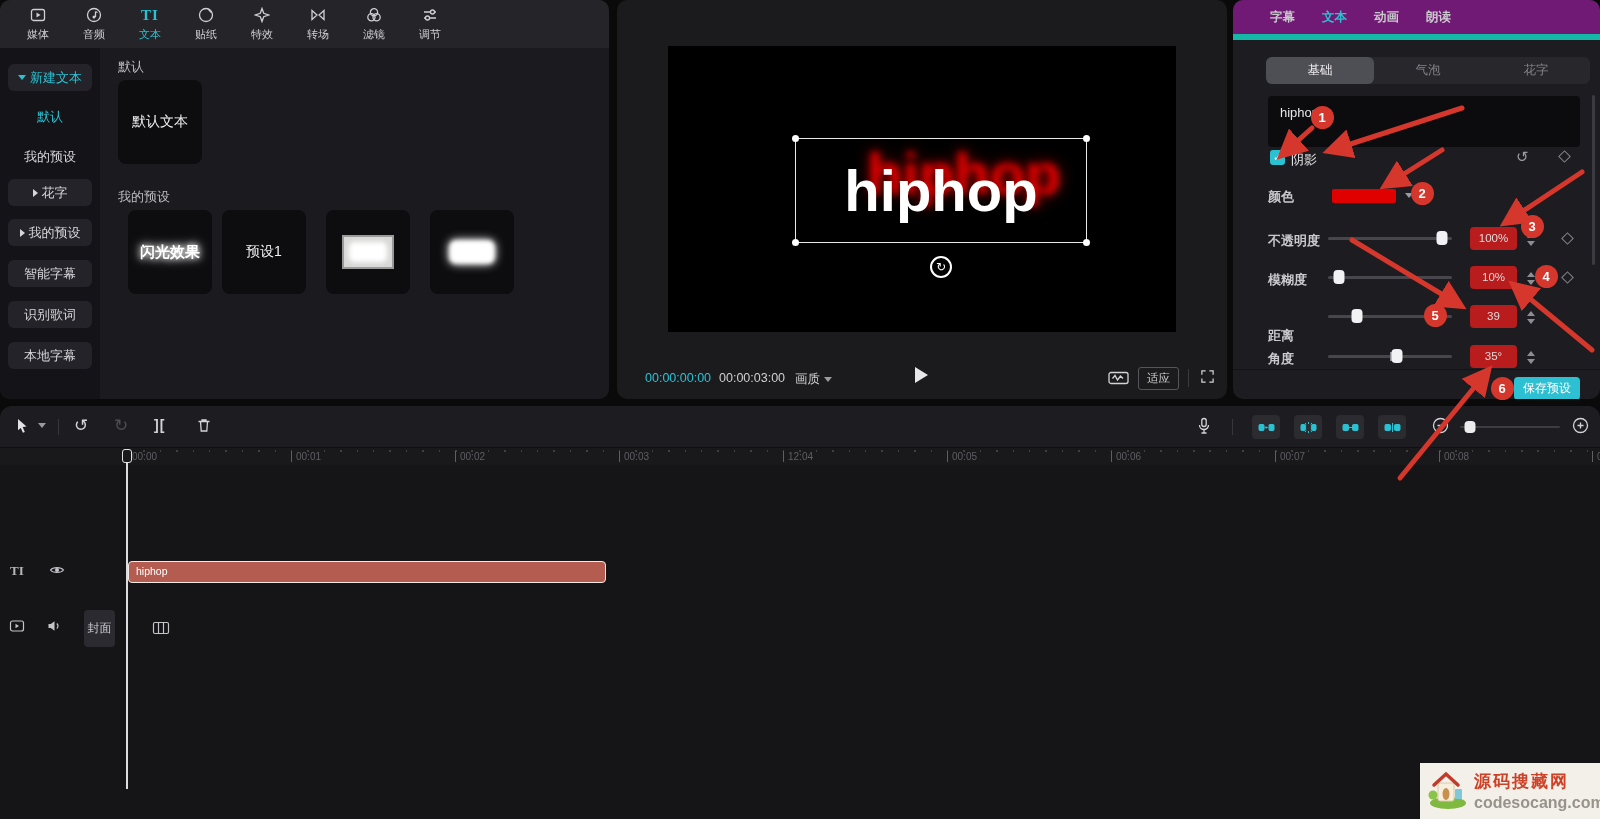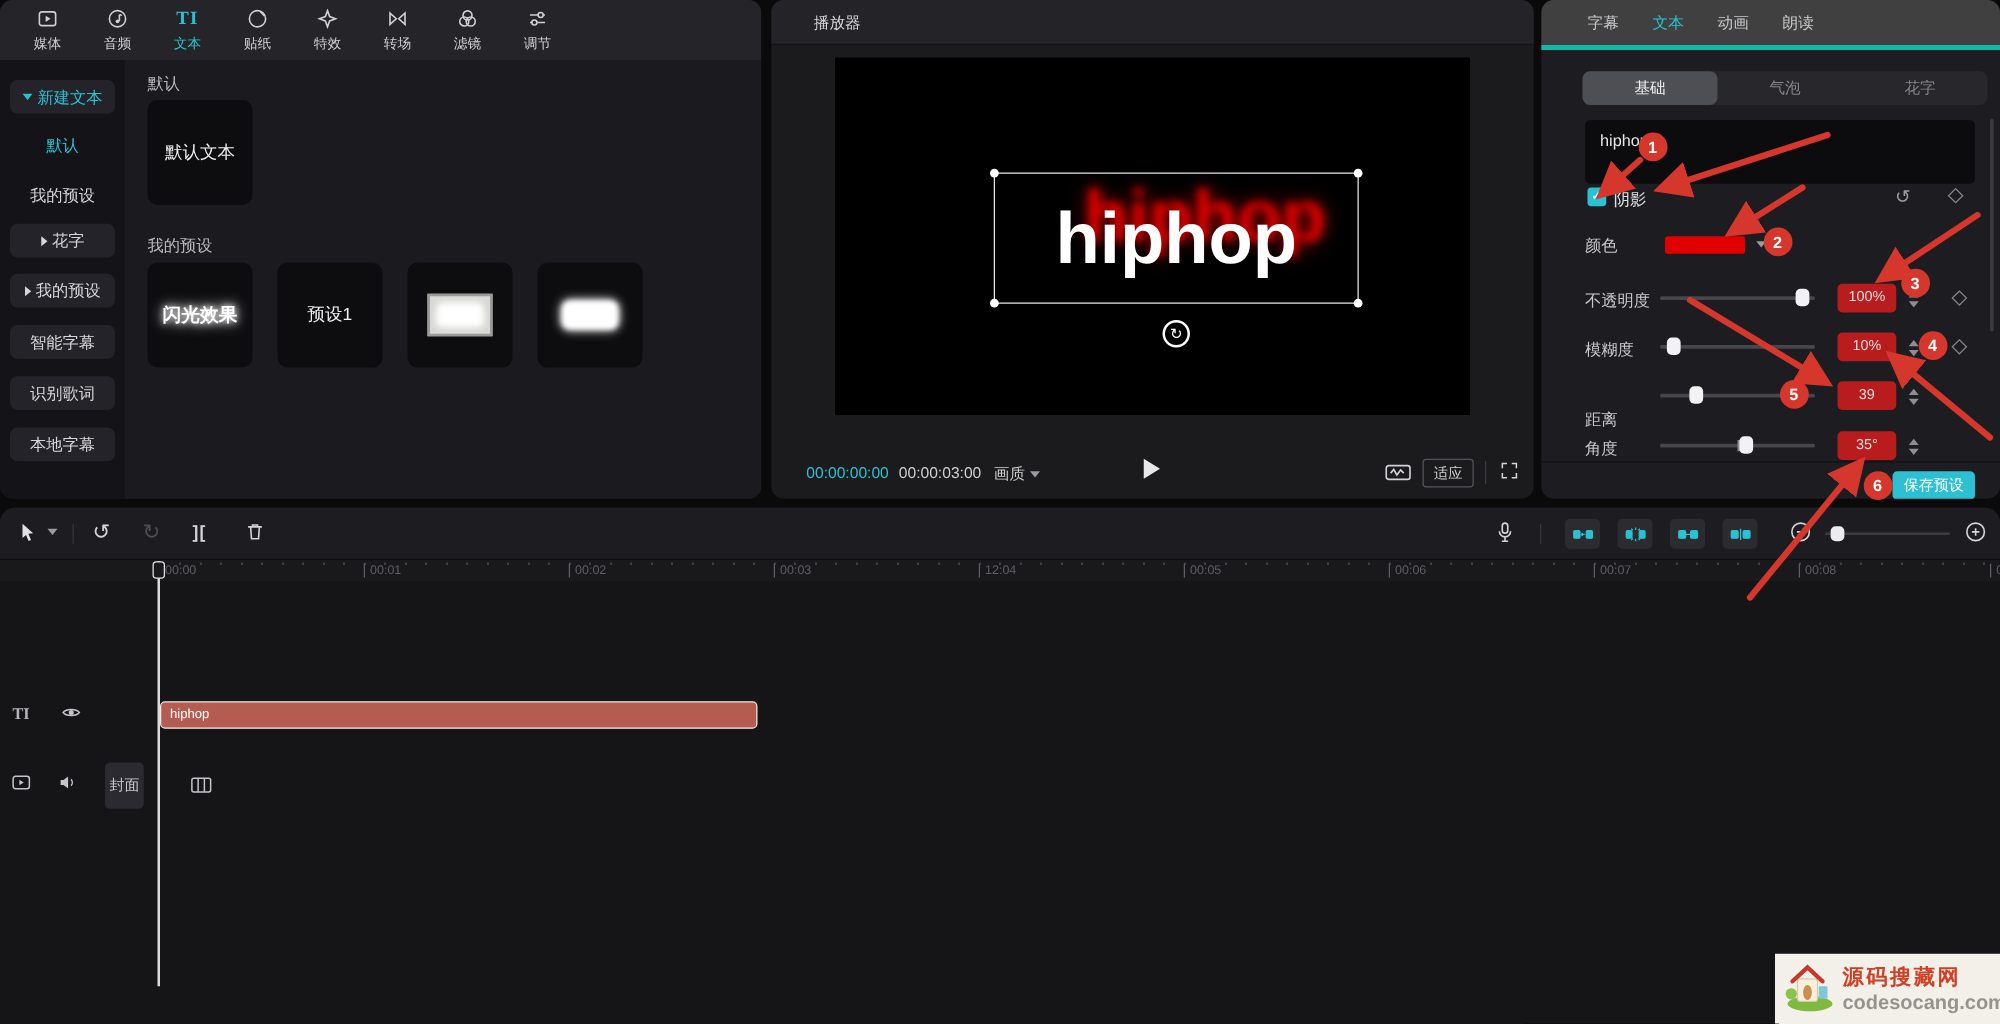--- a/index.html
+++ b/index.html
@@ -55,34 +55,34 @@
   #time-total   { position:absolute; left:102px; top:12px; font-size:12.5px; color:#cfcfd2; }
   #quality-btn { position:absolute; left:178px; top:12px; font-size:12.5px; color:#cfcfd2; cursor:pointer; }
   #quality-btn .dd { display:inline-block; margin-left:4px; width:0; height:0; border-left:4px solid transparent; border-right:4px solid transparent; border-top:5px solid #9a9aa0; vertical-align:middle; }
   #play-btn { position:absolute; left:298px; top:8px; width:0; height:0; border-top:8px solid transparent; border-bottom:8px solid transparent; border-left:13px solid #e8e8ea; cursor:pointer; }
   #waveform-btn { position:absolute; right:98px; top:11px; cursor:pointer; }
   #fit-btn { position:absolute; right:48px; top:8px; padding:3px 8px; border:1px solid #55555b; border-radius:3px; font-size:11.5px; color:#cfcfd2; cursor:pointer; }
   #pc-divider { position:absolute; right:38px; top:10px; width:1px; height:18px; background:#3a3a3f; }
   #fullscreen-btn { position:absolute; right:12px; top:10px; cursor:pointer; }
 
   
-  #ins-header { position:absolute; left:0; top:0; width:100%; height:40px; background:#404040; border-bottom:4px solid #14b8a6; display:flex; align-items:center; gap:27px; padding-left:37px; }
+  #ins-header { position:absolute; left:0; top:0; width:100%; height:40px; background:#701a75; border-bottom:6px solid #14b8a6; display:flex; align-items:center; gap:27px; padding-left:37px;font-weight:bold; }
   .ins-tab { font-size:12.5px; color:#c8c8cb; cursor:pointer; }
   .ins-tab.active { color:var(--accent); }
   #subtab-bar { position:absolute; left:33px; top:57px; width:324px; height:27px; background:#27272c; border-radius:6px; display:flex; }
   .subtab { flex:1; display:flex; align-items:center; justify-content:center; font-size:12.5px; color:#85858b; border-radius:6px; cursor:pointer; }
   .subtab.active { background:#4e4e55; color:#f0f0f2; }
   #ins-textarea { position:absolute; left:35px; top:96px; width:312px; height:51px; background:#0c0c0f; border-radius:4px; font-size:13px; color:#e6e6e8; padding:9px 12px; cursor:text; }
   #shadow-row { position:absolute; left:0; top:150px; width:100%; height:17px; }
   #shadow-checkbox { position:absolute; left:37px; top:0; width:15px; height:15px; background:var(--accent); border-radius:3px; color:#fff; font-size:11px; line-height:15px; text-align:center; cursor:pointer; }
   #shadow-label { position:absolute; left:58px; top:1px; font-size:13px; color:#e2e2e4; }
   #shadow-reset { position:absolute; left:283px; top:-2px; font-size:15px; color:#9a9aa0; cursor:pointer; }
   .kf-diamond { position:absolute; width:9px; height:9px; border:1.3px solid #85858c; transform:rotate(45deg); cursor:pointer; }
   #color-row { position:absolute; left:0; top:188px; width:100%; height:16px; }
-  .ins-label { position:absolute; left:35px; font-size:13px; color:#c9c9cd; }
+  .ins-label { position:absolute; left:35px; font-size:13px; color:#c9c9cd;font-weight:bold; }
   #color-swatch { position:absolute; left:99px; top:1px; width:64px; height:14px; border-radius:2px; cursor:pointer; }
   #color-dd { position:absolute; left:172px; top:5px; width:0; height:0; border-left:4px solid transparent; border-right:4px solid transparent; border-top:5px solid #9a9aa0; cursor:pointer; }
   .ins-row { position:absolute; left:0; width:100%; height:16px; }
   .slider { position:absolute; left:95px; top:6px; width:124px; height:3px; background:#46464c; border-radius:2px; cursor:pointer; }
   .slider-thumb { position:absolute; top:-6px; width:11px; height:14px; background:#f2f2f4; border-radius:4px; transform:translateX(-50%); cursor:grab; }
   .slider .center-tick { position:absolute; left:50%; top:-3px; width:1.5px; height:9px; background:#8a8a90; }
   .val-box { position:absolute; left:237px; top:-4px; width:47px; height:23px; background:#b91c1c; border-radius:4px; font-size:11.5px; color:#dededf; text-align:center; line-height:23px; cursor:text; }
   .stepper { position:absolute; left:291px; top:-3px; width:14px; height:22px; display:flex; flex-direction:column; align-items:center; justify-content:center; gap:3px; cursor:pointer; }
   .step-up { width:0; height:0; border-left:4px solid transparent; border-right:4px solid transparent; border-bottom:5px solid #8d8d93; }
   .step-dn { width:0; height:0; border-left:4px solid transparent; border-right:4px solid transparent; border-top:5px solid #8d8d93; }
@@ -233,41 +233,38 @@
         <span>本地字幕</span>
       </div>
     </div>
 
     <div id="library">
       <div class="lib-heading" style="left:18px;top:10px">默认</div>
       <div class="tile" style="left:18px;top:32px">
         <span class="tile-text">默认文本</span>
       </div>
       <div class="lib-heading" style="left:18px;top:140px">我的预设</div>
-      <div class="tile" style="left:18px;top:162px">
+      <div class="tile" style="left:28px;top:162px">
         <span class="glow-text">闪光效果</span>
       </div>
       <div class="tile" style="left:122px;top:162px">
         <span class="tile-text">预设1</span>
       </div>
       <div class="tile" style="left:226px;top:162px">
         <div class="glow-box">
             <div class="blob"></div>
           </div>
       </div>
       <div class="tile" style="left:330px;top:162px">
         <div class="blob-only"></div>
       </div>
     </div>
   </div>
 
   <div id="player-panel" class="panel">
-    <div id="player-header">
-      <div id="player-title">播放器</div>
-    </div>
     <div id="preview">
       <div id="sel-box">
         <div id="preview-text">hiphop</div>
         <span class="handle h-tl"></span>
         <span class="handle h-tr"></span>
         <span class="handle h-bl"></span>
         <span class="handle h-br"></span>
         <div id="rotate-handle">↻</div>
       </div>
     </div>

